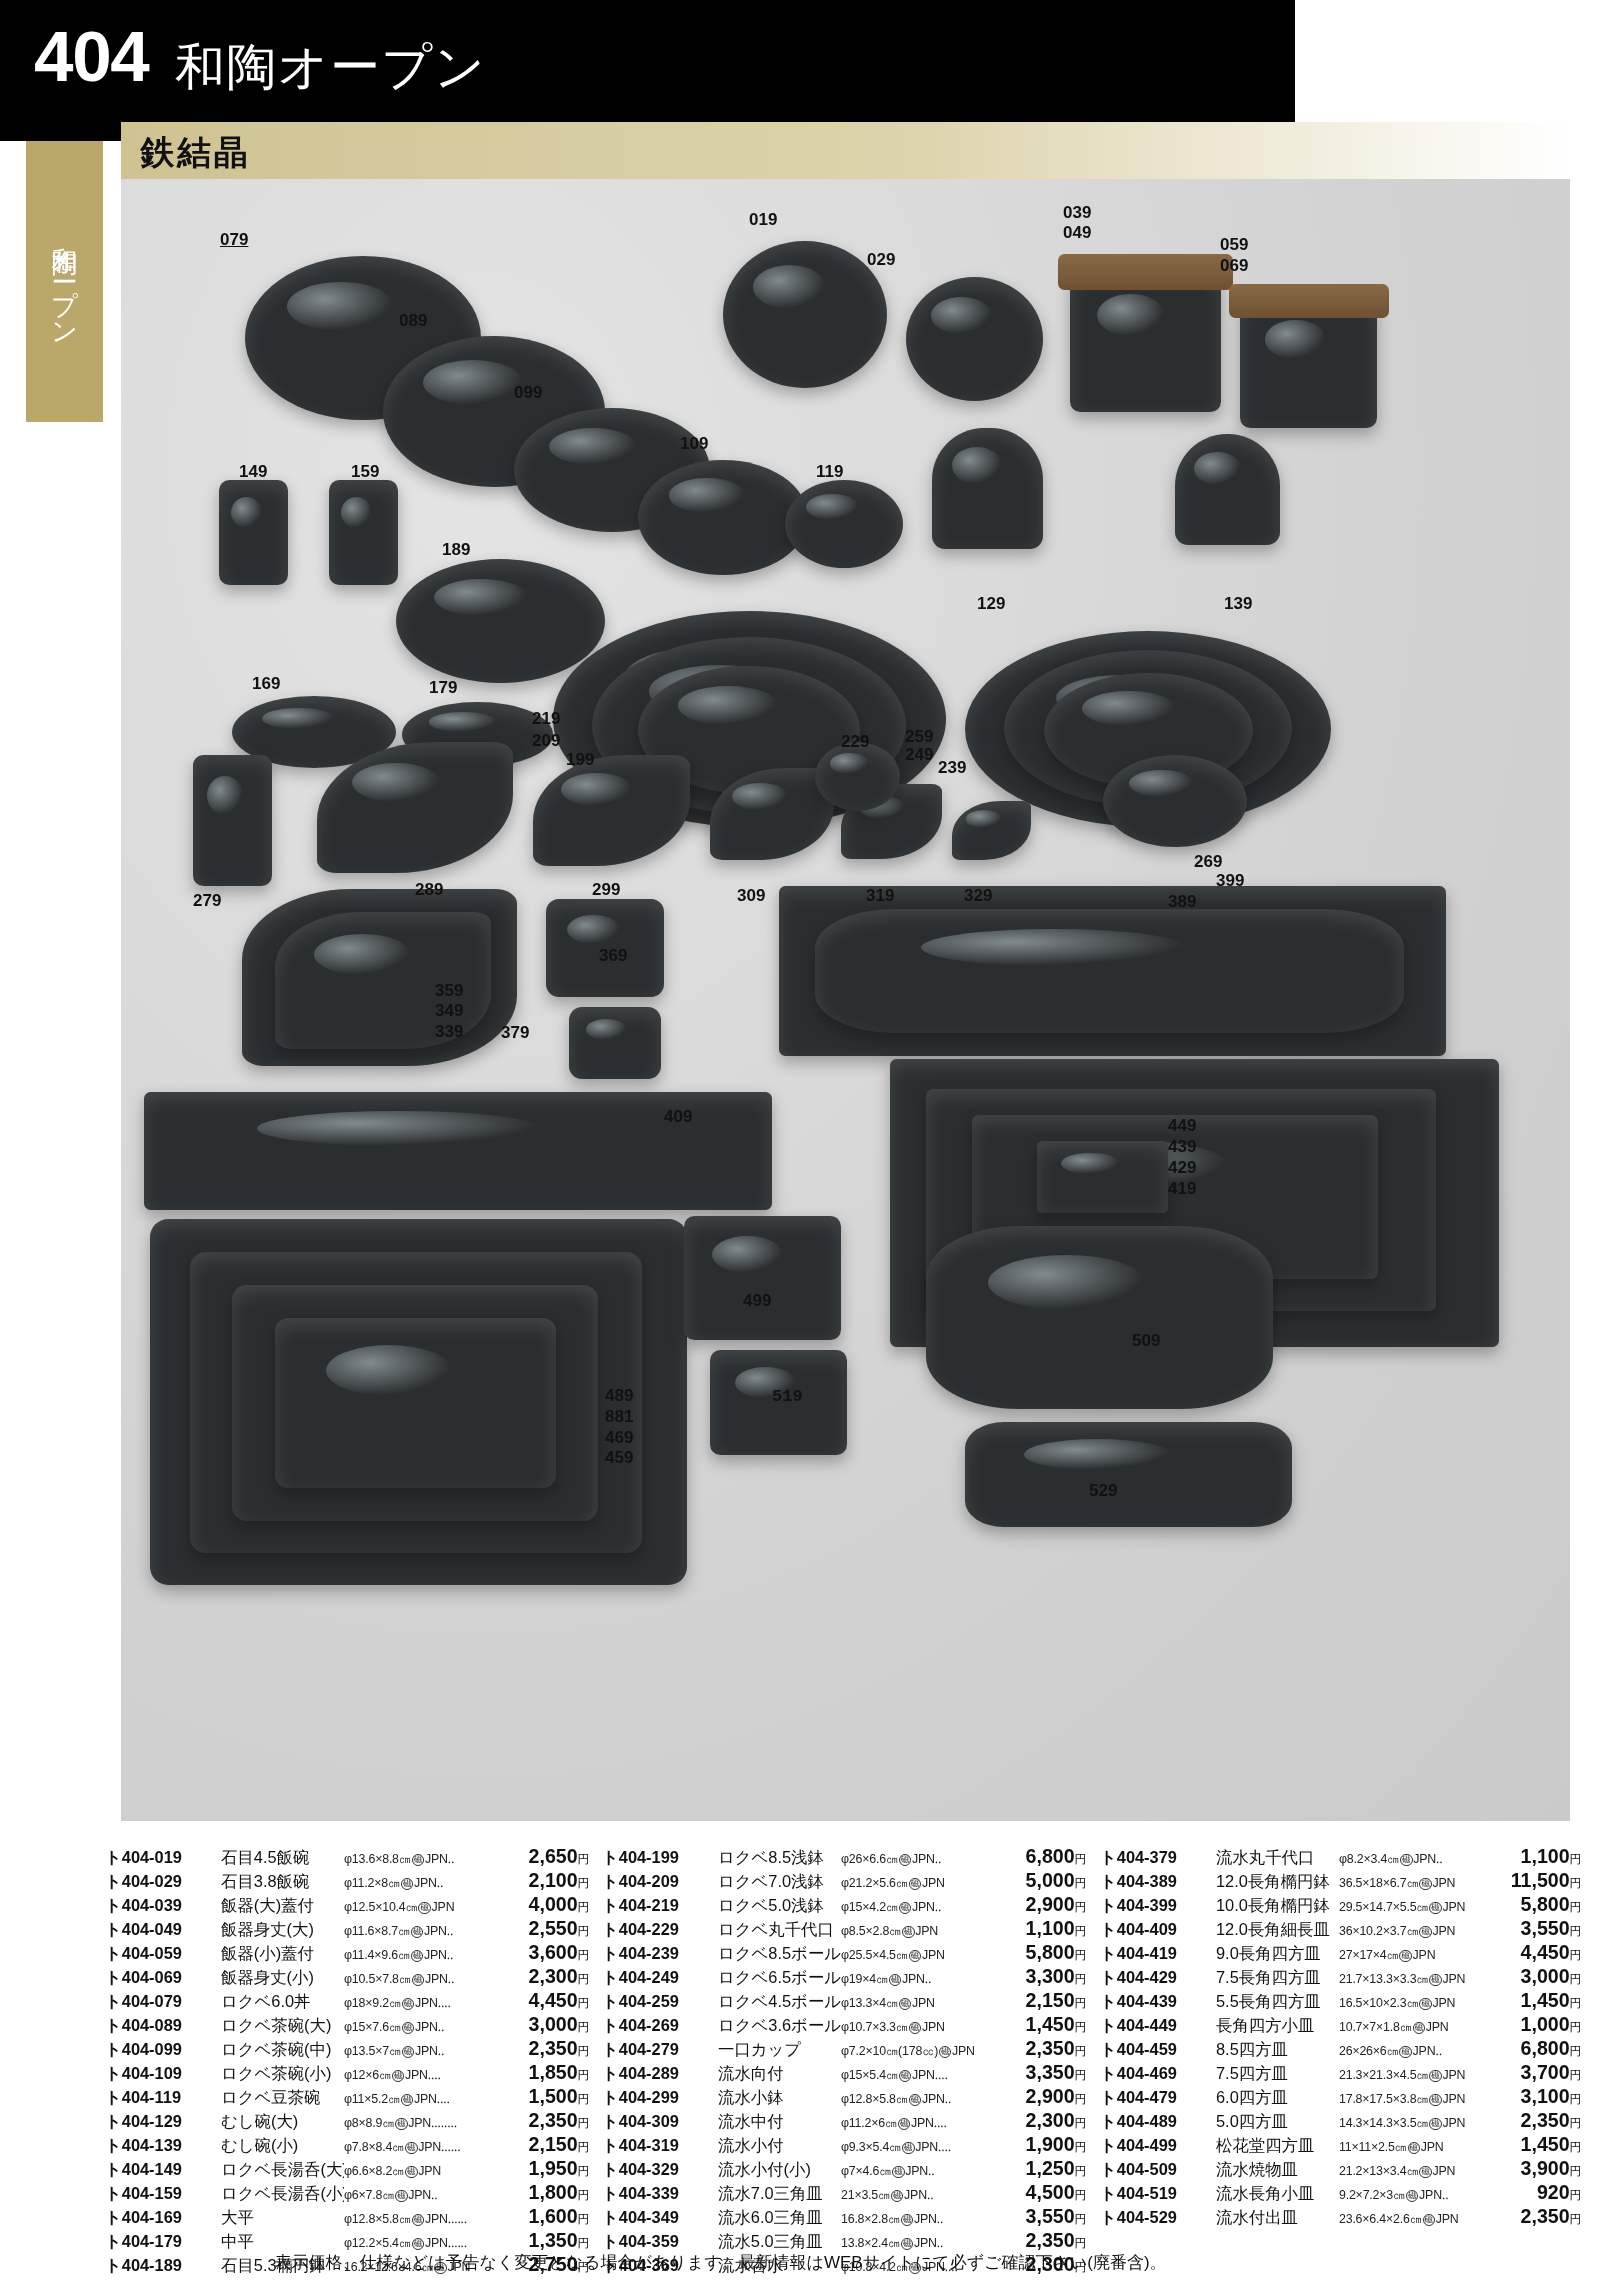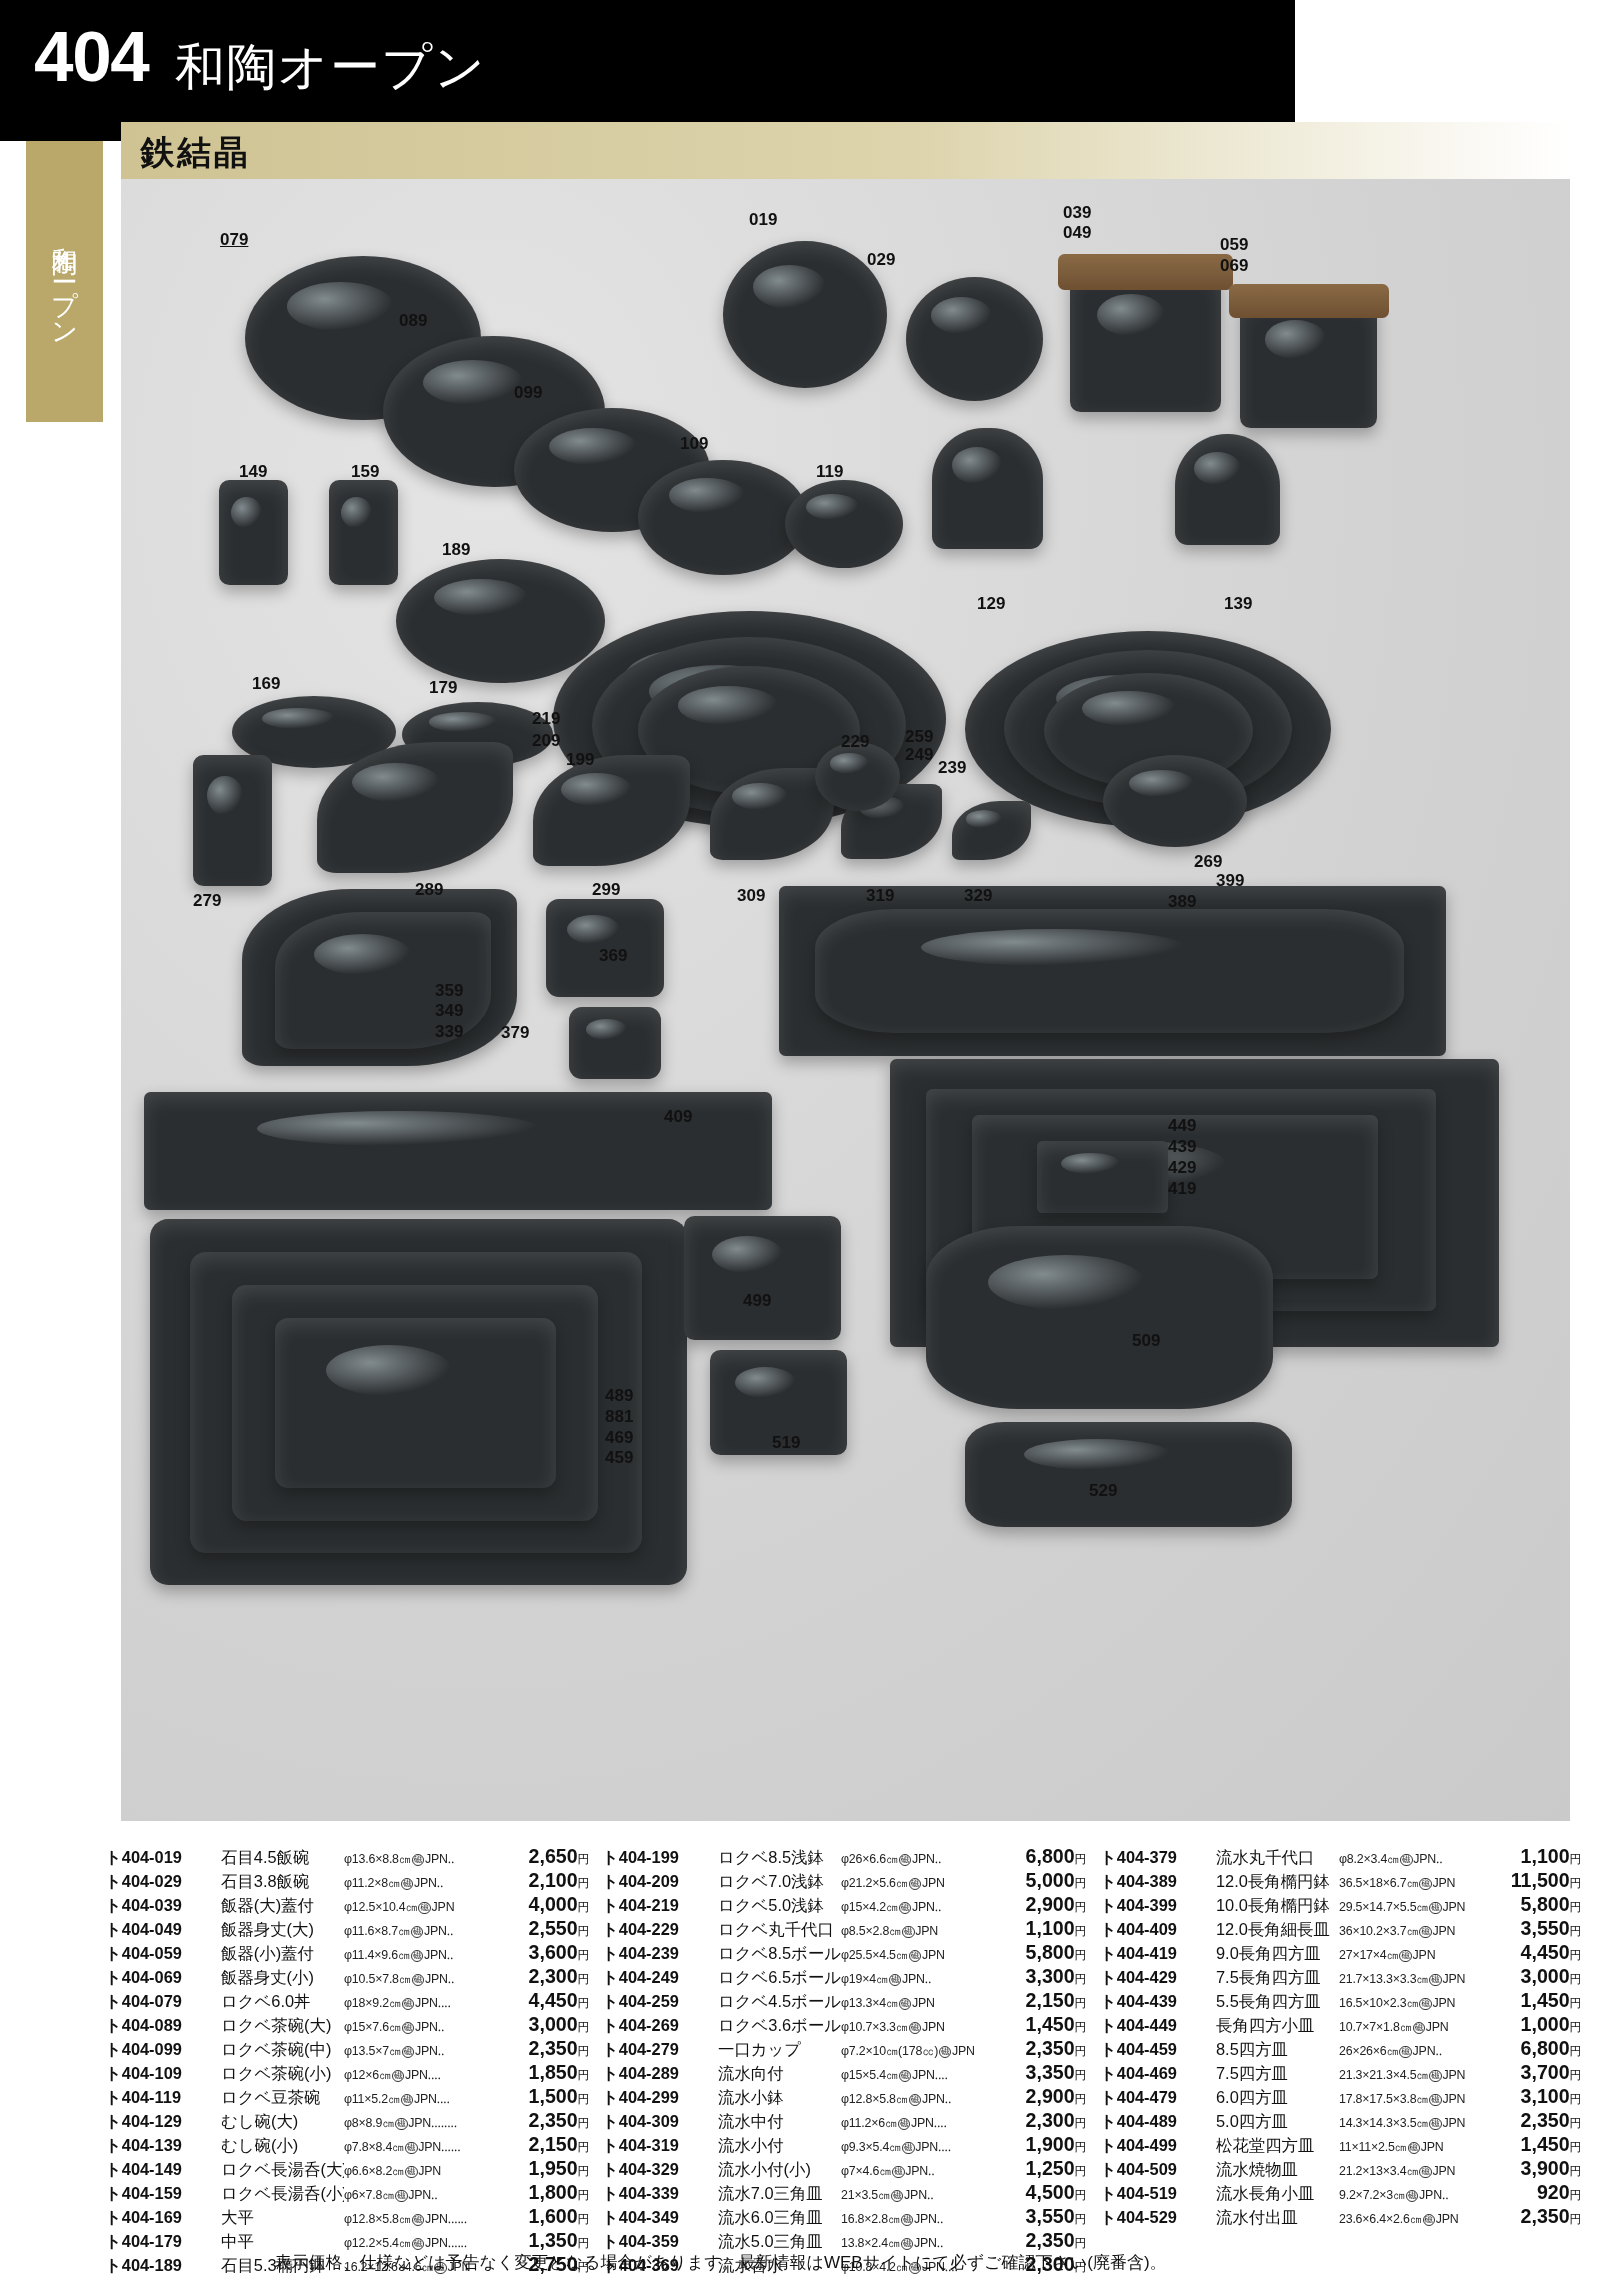--- a/index.html
+++ b/index.html
@@ -284,21 +284,21 @@
       <div class="callout" style="left: 1047px; top: 1000px;">419</div>
       <div class="callout" style="left: 1047px; top: 979px;">429</div>
       <div class="callout" style="left: 1047px; top: 958px;">439</div>
       <div class="callout" style="left: 1047px; top: 937px;">449</div>
       <div class="callout" style="left: 484px; top: 1269px;">459</div>
       <div class="callout" style="left: 484px; top: 1249px;">469</div>
       <div class="callout" style="left: 484px; top: 1228px;">881</div>
       <div class="callout" style="left: 484px; top: 1207px;">489</div>
       <div class="callout" style="left: 622px; top: 1112px;">499</div>
       <div class="callout" style="left: 1011px; top: 1152px;">509</div>
-      <div class="callout" style="left: 651px; top: 1254px;">519</div>
+      <div class="callout" style="left: 651px; top: 1208px; font-family: Liberation Mono, monospace;">519</div>
       <div class="callout" style="left: 968px; top: 1302px;">529</div>
     </div>
 </div>
 
 <div class="price-area">
   <div class="price-col col1" id="price-col-1">
       <div class="price-row">
         <span class="p-code">ト404-019</span>
         <span class="p-name">石目4.5飯碗</span>
         <span class="p-spec">φ13.6×8.8㎝<span class="tag">磁</span>JPN‥</span>

